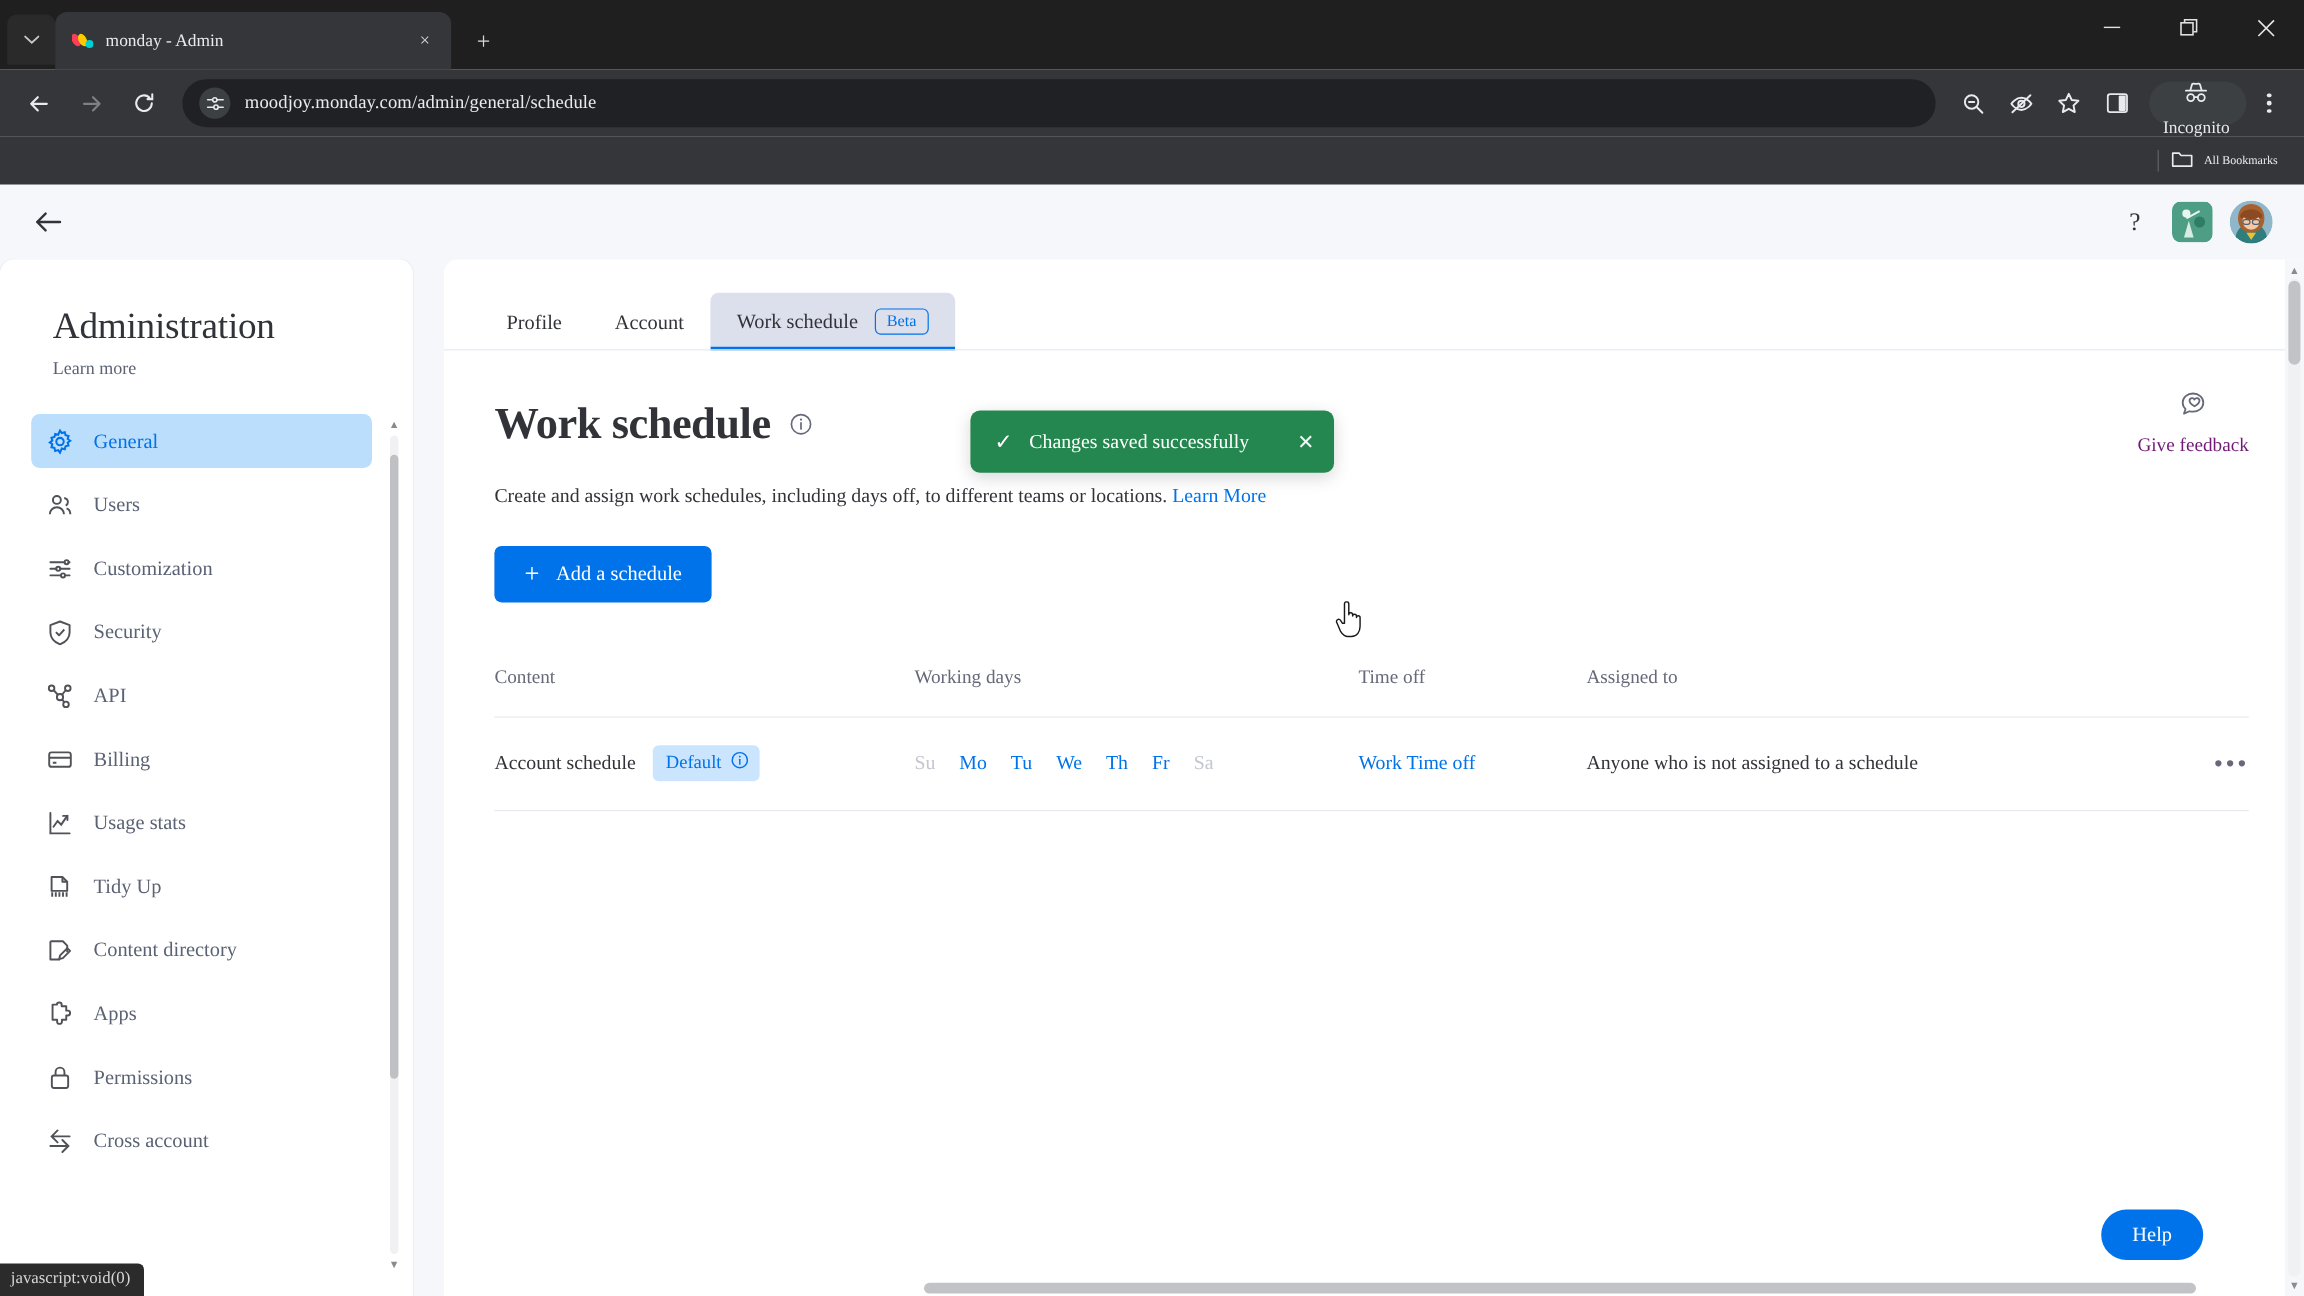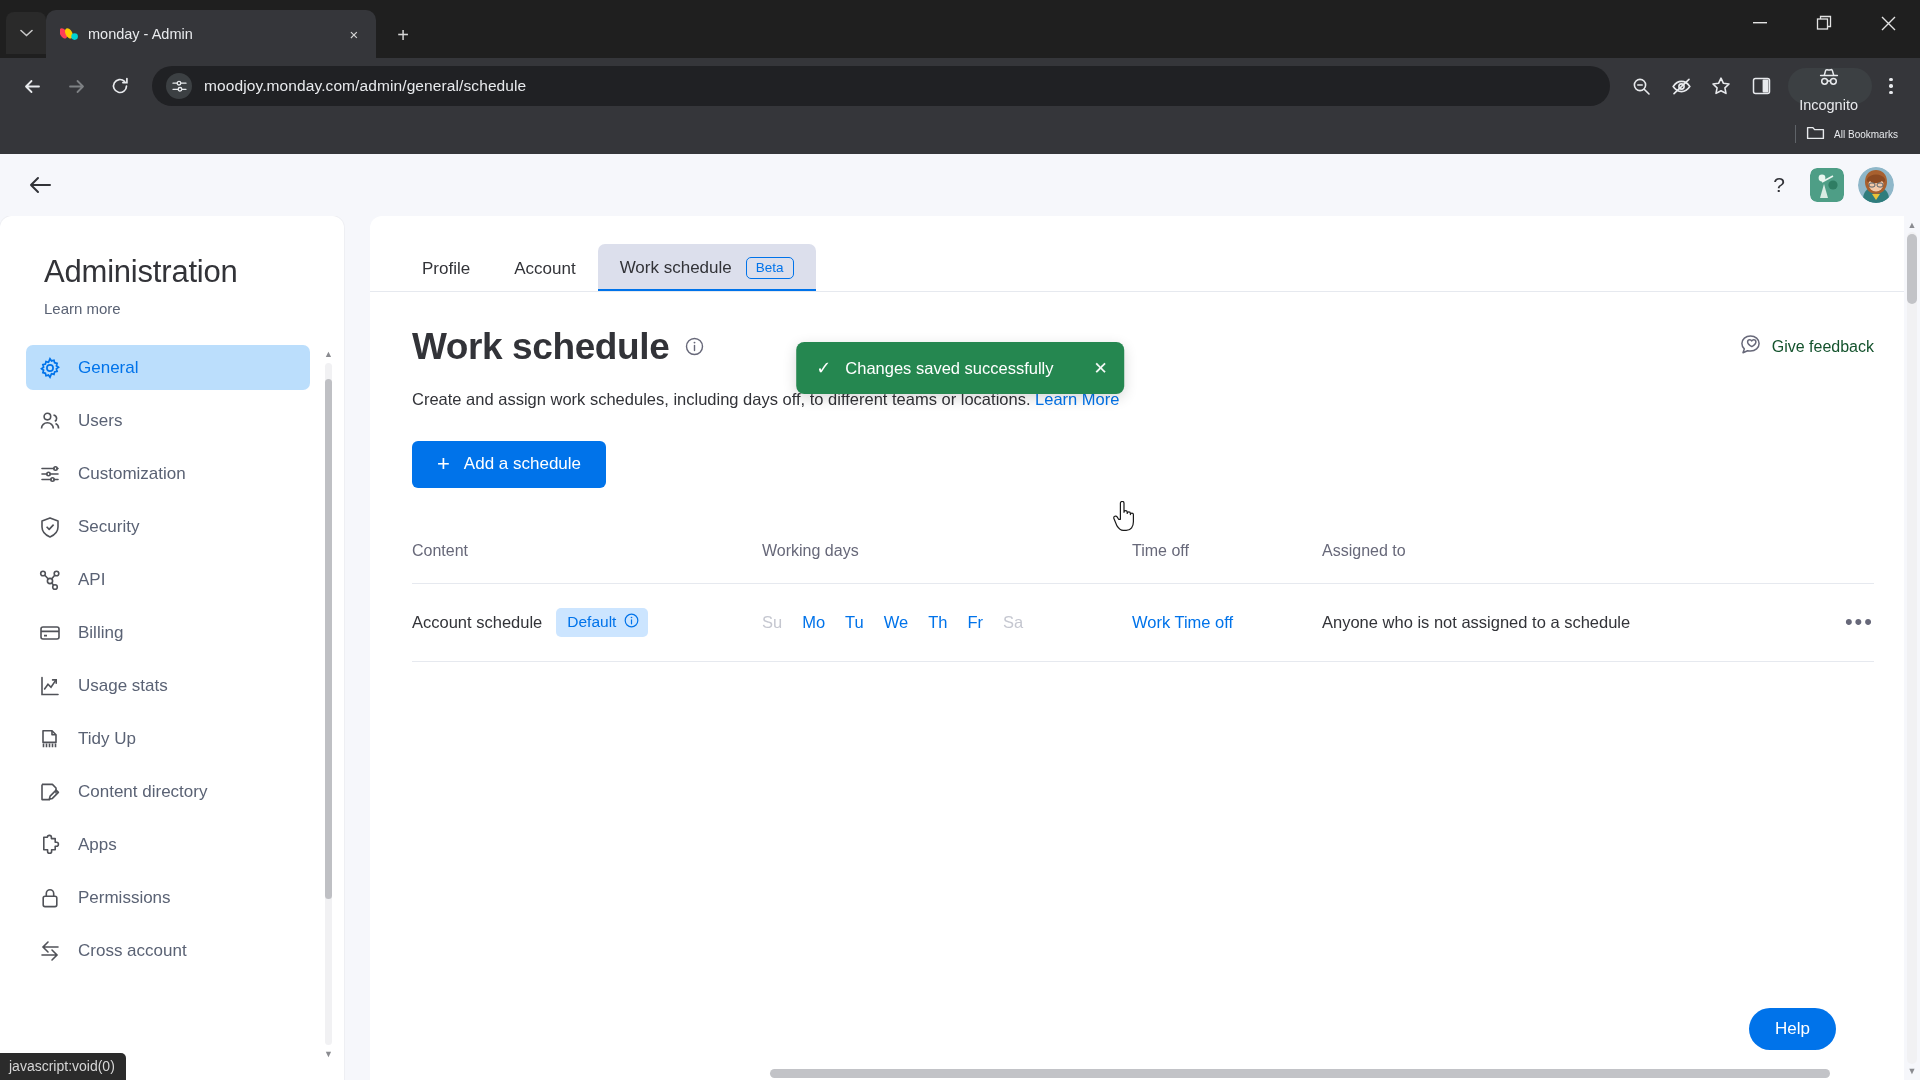--- a/index.html
+++ b/index.html
@@ -4,21 +4,21 @@
 <style>
   * { box-sizing: border-box; margin: 0; padding: 0; }
   html, body {
     width: 1920px; height: 1080px;
     overflow: hidden;
     font-family: "Liberation Sans", sans-serif;
     background: #ffffff;
   }
 
   
-  .browser { width: 1920px; height: 1080px; display: flex; flex-direction: column; position: relative; }
+  .browser { width: 1920px; height: 1080px; display: flex; flex-direction: column; position: relative; font-family: Liberation Serif, serif; }
 
   .tabstrip {
     height: 58px; background: #1f1f1f; display: flex; align-items: flex-end;
     padding-left: 6px; flex: none; position: relative;
   }
   .tab-chevron {
     width: 40px; height: 42px; margin-bottom: 4px; border-radius: 8px 8px 0 0;
     background: #2a2a2a; display: flex; align-items: center; justify-content: center;
     color: #c8c8c8; font-size: 13px;
   }
@@ -150,22 +150,22 @@
   .beta {
     border: 1px solid #0073ea; color:#0073ea; font-size: 13.5px; border-radius: 5px;
     padding: 3px 9px; line-height: 1;
   }
   .cursor-hand { position: absolute; left: 742px; top: 285px; z-index: 20; }
 
   .content { padding: 34px 46px 0 42px; position: relative; }
   .title-row { display: flex; align-items: center; }
   .page-title { font-size: 37px; font-weight: 700; color: #323338; letter-spacing: -.4px; }
   .info-ico { margin-left: 16px; color: #676879; display:flex; align-items:center; }
-  .give-fb { margin-left: auto; display: flex; align-items: center; gap: 11px; color: #14532d;
-    font-size: 16px; }
+  .give-fb { margin-left: auto; display: flex; align-items: center; gap: 11px; color: #701a75;
+    font-size: 16px; flex-direction: column; }
   .subtitle { margin-top: 22px; font-size: 16.5px; color: #323338; }
   .subtitle a { color: #0073ea; text-decoration: none; }
 
   .add-btn {
     margin-top: 32px; height: 47px; background: #0073ea; color: #fff; border-radius: 6px;
     display: inline-flex; align-items: center; gap: 14px; padding: 0 25px; font-size: 17px;
     font-weight: 500;
   }
   .add-btn .plus { font-size: 22px; font-weight: 400; line-height: 1; }
 

